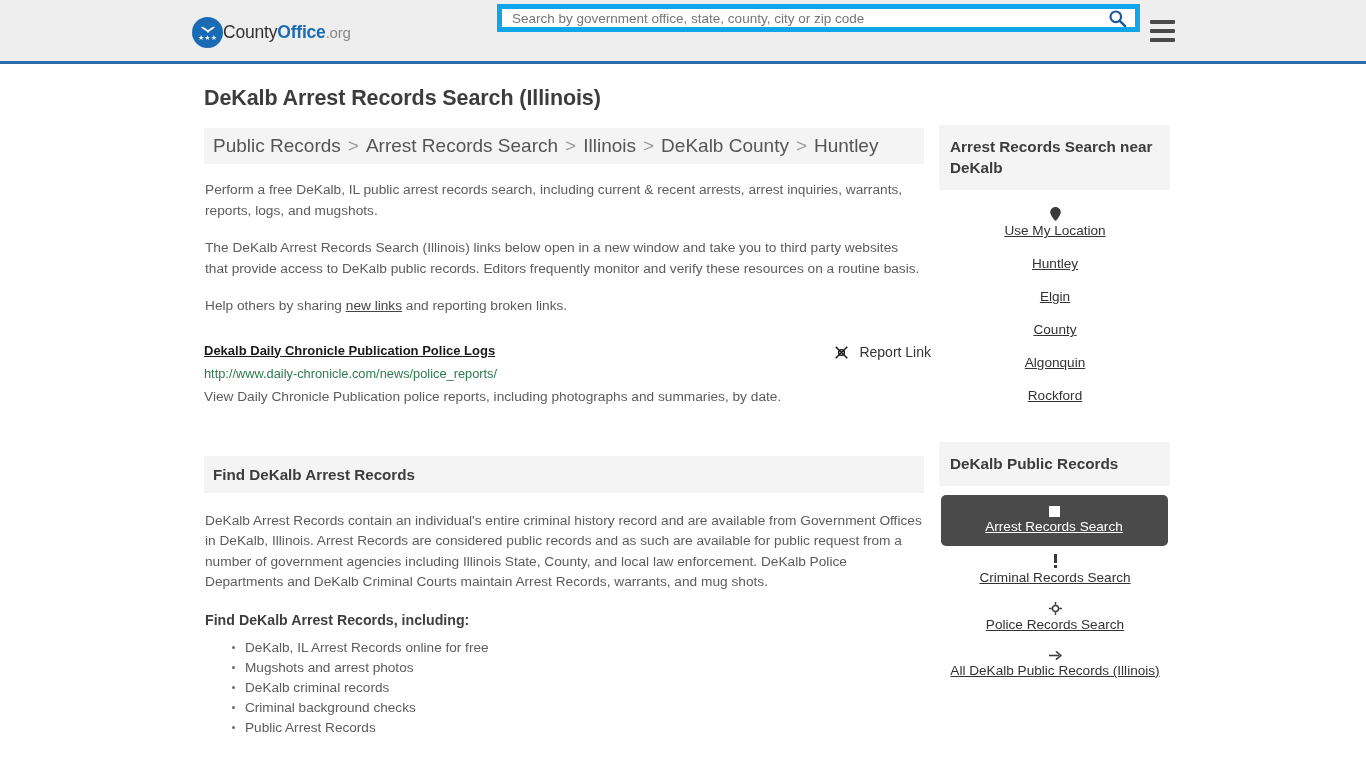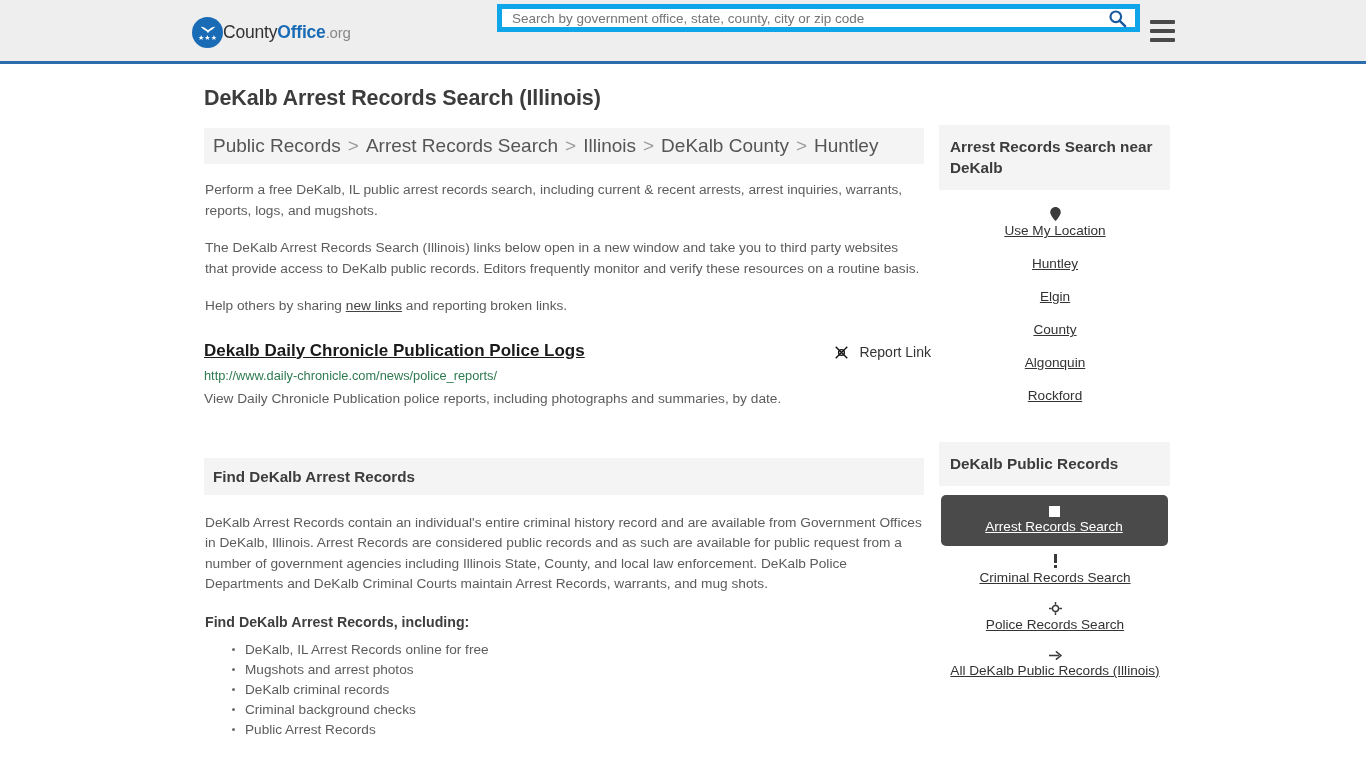--- a/index.html
+++ b/index.html
@@ -163,21 +163,21 @@
     text-decoration: underline;
     cursor: pointer;
   }
 
   
   #link-block {
     margin-top: 24px;
     position: relative;
   }
   #link-title {
-    font-size: 17px;
+    font-size: 13px;
     font-weight: bold;
     color: #1a1a1a;
     text-decoration: underline;
     cursor: pointer;
     display: inline-block;
   }
   #report-link {
     position: absolute;
     right: -7px;
     top: 3px;

